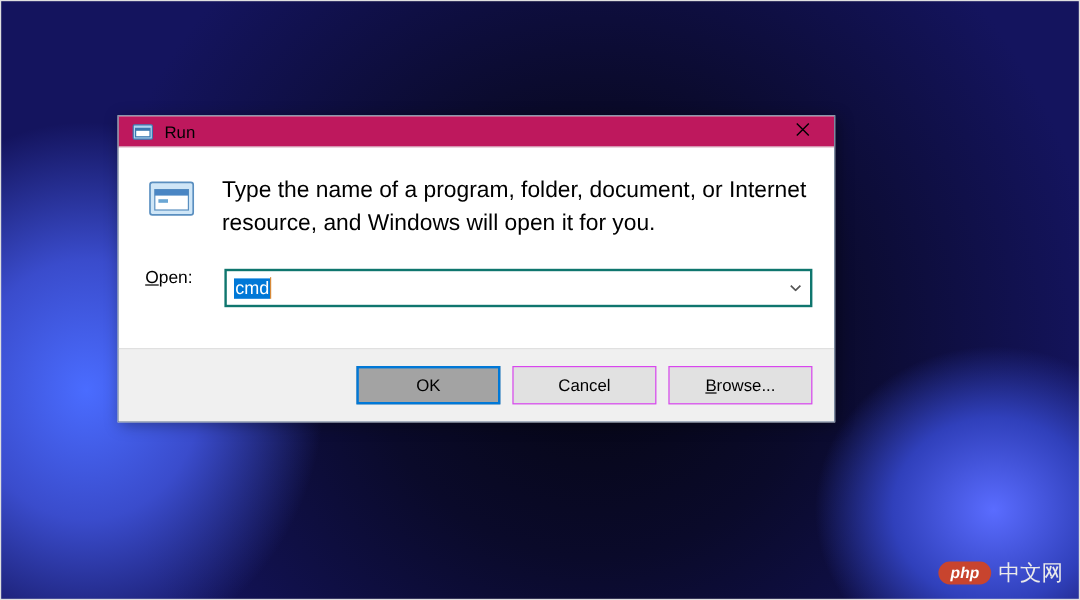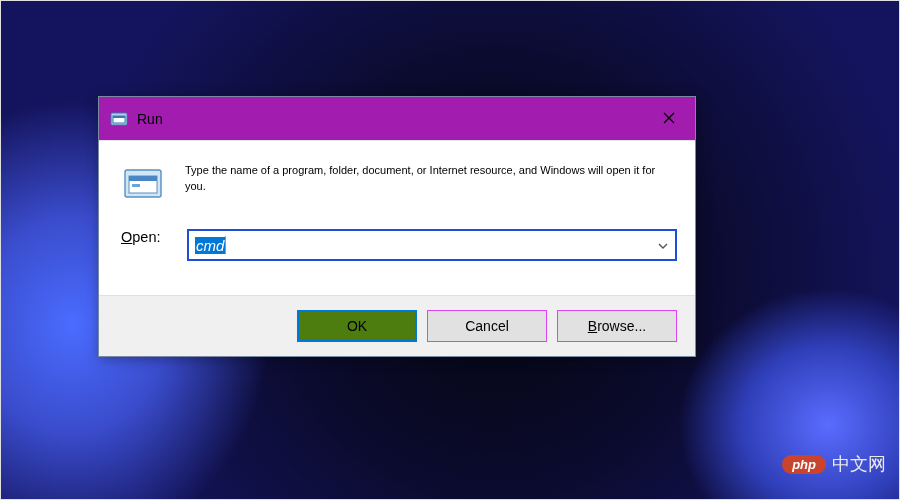--- a/index.html
+++ b/index.html
@@ -33,23 +33,23 @@
       left: 98px;
       top: 96px;
       width: 598px;
       background: #fff;
       border: 1px solid #7a8aa0;
       box-shadow: 2px 2px 12px rgba(0,0,0,0.35);
     }
     .titlebar {
       display: flex;
       align-items: center;
-      height: 44px;
+      height: 26px;
       padding: 0 2px 0 10px;
-      background: #a21caf;
+      background: #be185d;
       border-bottom: 1px solid #e4e4e4;
     }
     .titlebar-icon {
       width: 20px; height: 20px;
       margin-right: 8px;
       display: flex; align-items: center; justify-content: center;
     }
     .titlebar-title {
       flex: 1;
       font-size: 14px;
@@ -72,44 +72,43 @@
       align-items: flex-start;
       gap: 18px;
       margin-bottom: 24px;
     }
     .run-icon {
       width: 46px; height: 42px;
       flex-shrink: 0;
       display: flex; align-items: center; justify-content: center;
     }
     .help-text {
-      font-size: 11px;
+      font-size: 19px;
       line-height: 1.45;
       color: #000;
     }
     .input-row {
       display: flex;
       align-items: flex-start;
       gap: 14px;
       margin-bottom: 28px;
     }
     .open-label {
       width: 52px;
       font-size: 14.5px;
     }
     .open-label .underline { text-decoration: underline; }
     .combo {
       flex: 1;
       display: flex;
       align-items: center;
-      border: 2px solid #1d4ed8;
+      border: 2px solid #0f766e;
       height: 32px;
       background: #fff;
       position: relative;
-      font-style: italic;
     }
     .combo-input {
       flex: 1;
       padding: 0 6px;
       height: 100%;
       display: flex;
       align-items: center;
       font-size: 15px;
       font-family: inherit;
     }
@@ -144,27 +143,27 @@
       height: 32px;
       background: #e1e1e1;
       border: 1px solid #d946ef;
       font-size: 14px;
       font-family: inherit;
       cursor: pointer;
       display: flex; align-items: center; justify-content: center;
     }
     .btn.default {
       border: 2px solid #0078d7;
-      background: #4d7c0f;
+      background: #a3a3a3;
     }
     .btn .underline { text-decoration: underline; }
     .watermark {
       position: absolute;
       right: 14px;
-      bottom: 24px;
+      bottom: 11px;
       display: flex;
       align-items: center;
       gap: 6px;
       color: #eaeaea;
       font-size: 18px;
       font-weight: 500;
     }
     .watermark-badge {
       background: #c8442e;
       color: #fff;

